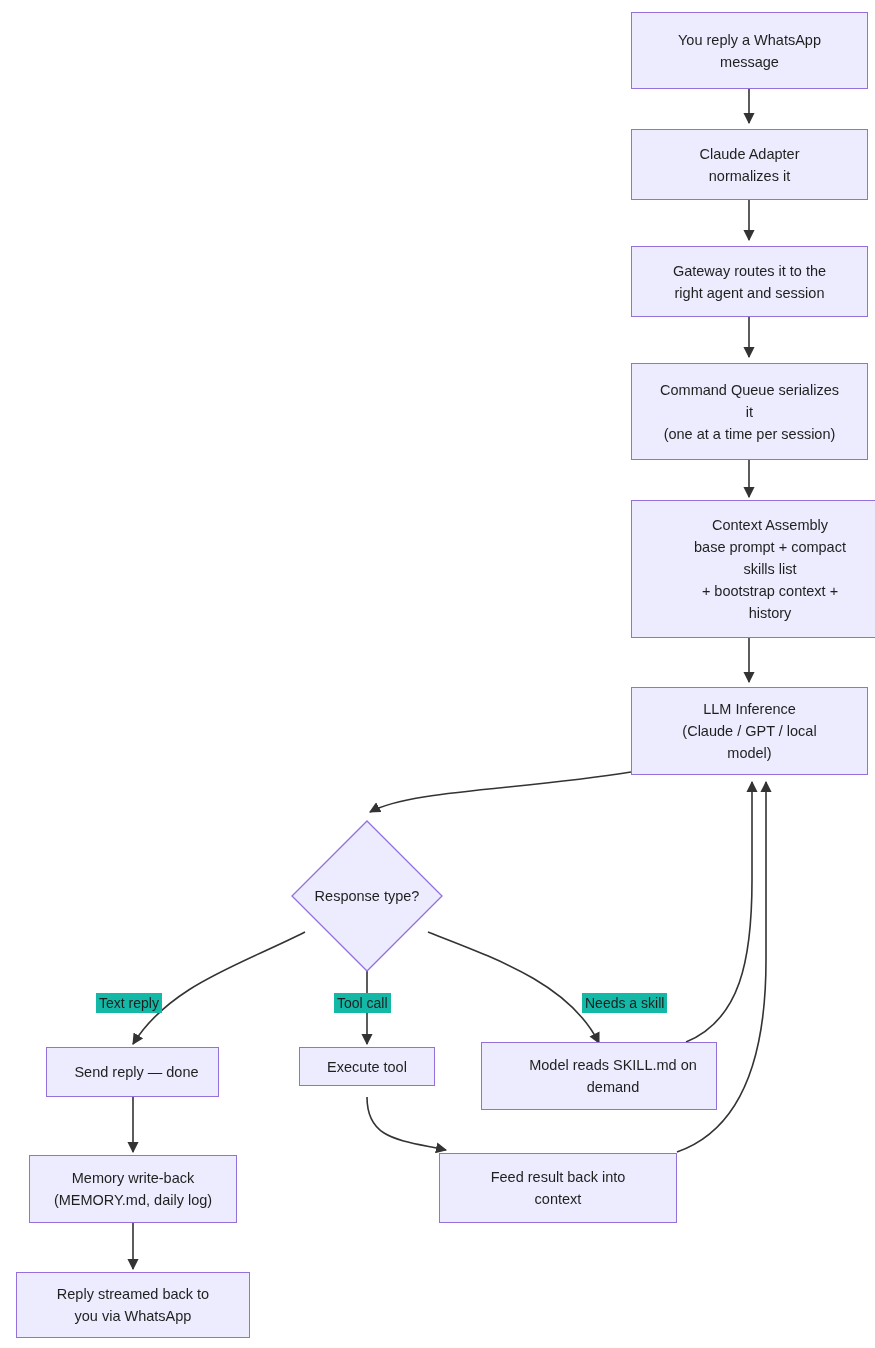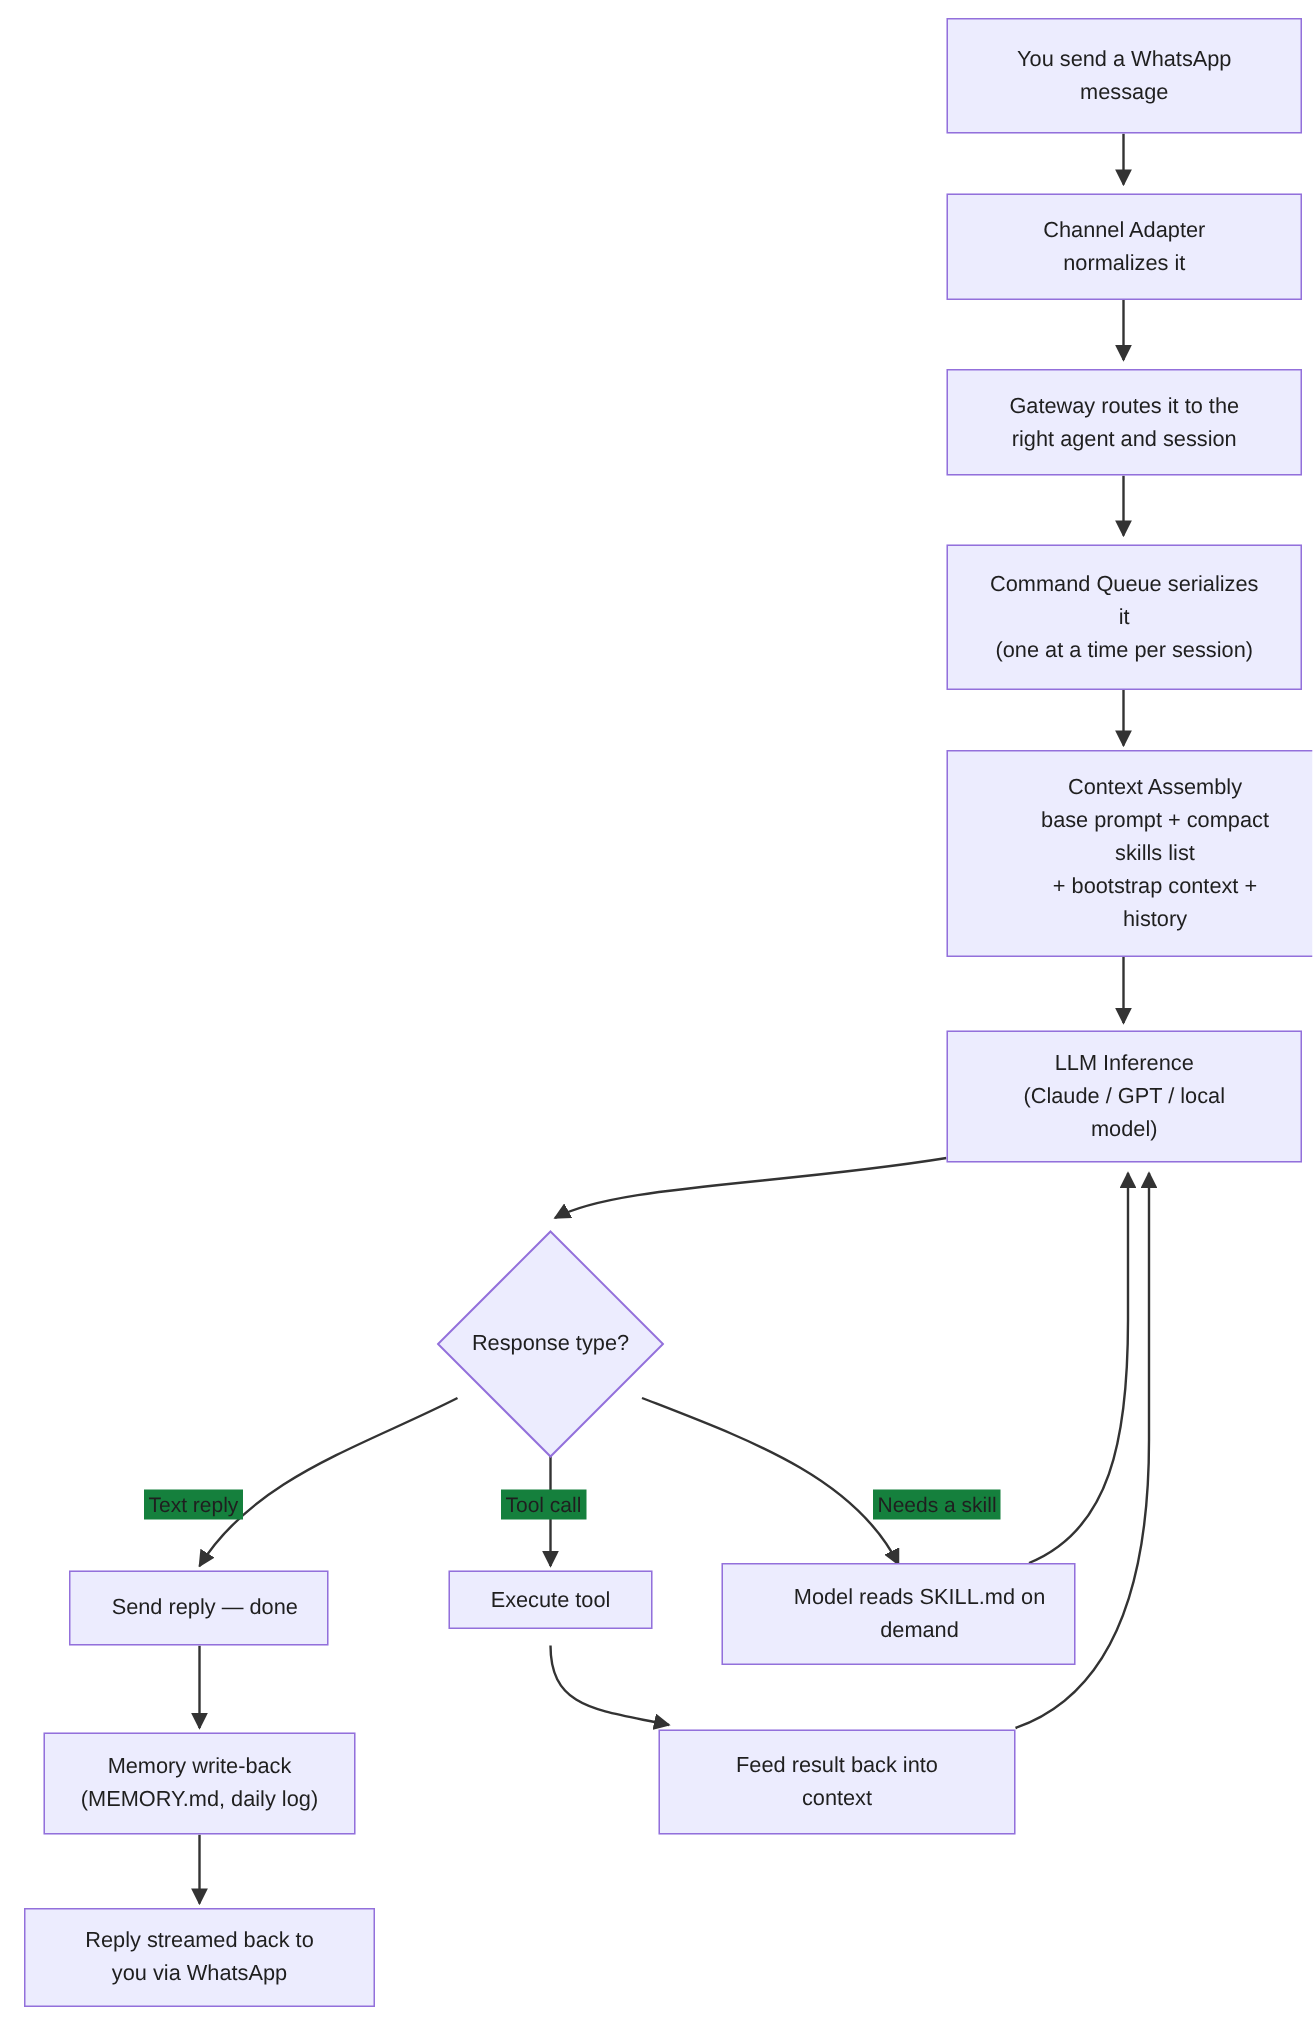--- a/index.html
+++ b/index.html
@@ -71,21 +71,21 @@
     height: 100%;
     display: flex;
     align-items: center;
     justify-content: center;
     font-size: 14.5px;
     color: #1f1f1f;
     text-align: center;
   }
   .edge-label {
     position: absolute;
-    background: #15803d;
+    background: #14b8a6;
     color: #1f1f1f;
     font-size: 14px;
     line-height: 18px;
     padding: 1px 3px;
     white-space: nowrap;
   }
 </style>
 </head>
 <body>
 
@@ -121,26 +121,26 @@
     <path class="edge-path" d="M 133,1223 L 133,1269" marker-end="url(#arrow)"></path>
 
     <path class="edge-path" d="M 367,1097 C 367,1140 400,1140 446,1150" marker-end="url(#arrow)"></path>
 
     <path class="edge-path" d="M 686,1042 C 740,1020 752,960 752,880 L 752,782" marker-end="url(#arrow)"></path>
 
     <path class="edge-path" d="M 677,1152 C 740,1130 766,1060 766,960 L 766,782" marker-end="url(#arrow)"></path>
   </svg>
 
   <div class="node" style="left:631px; top:12px; width:237px; height:77px;">
-    <span class="node-text">You send a WhatsApp
+    <span class="node-text">You reply a WhatsApp
 message</span>
   </div>
 
   <div class="node" style="left:631px; top:129px; width:237px; height:71px;">
-    <span class="node-text">Channel Adapter
+    <span class="node-text">Claude Adapter
 normalizes it</span>
   </div>
 
   <div class="node" style="left:631px; top:246px; width:237px; height:71px;">
     <span class="node-text">Gateway routes it to the
 right agent and session</span>
   </div>
 
   <div class="node" style="left:631px; top:363px; width:237px; height:97px;">
     <span class="node-text">Command Queue serializes

